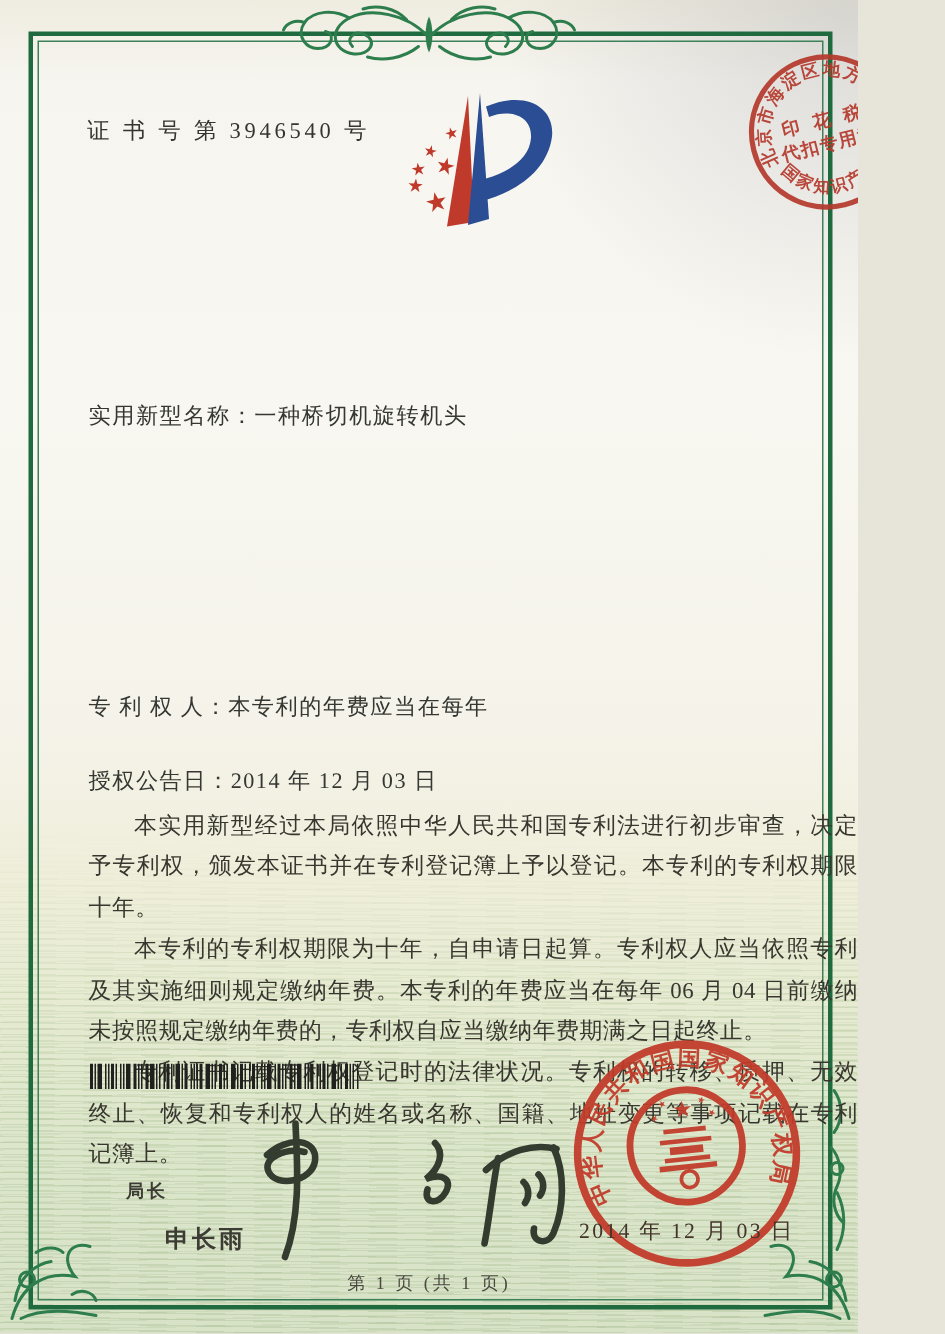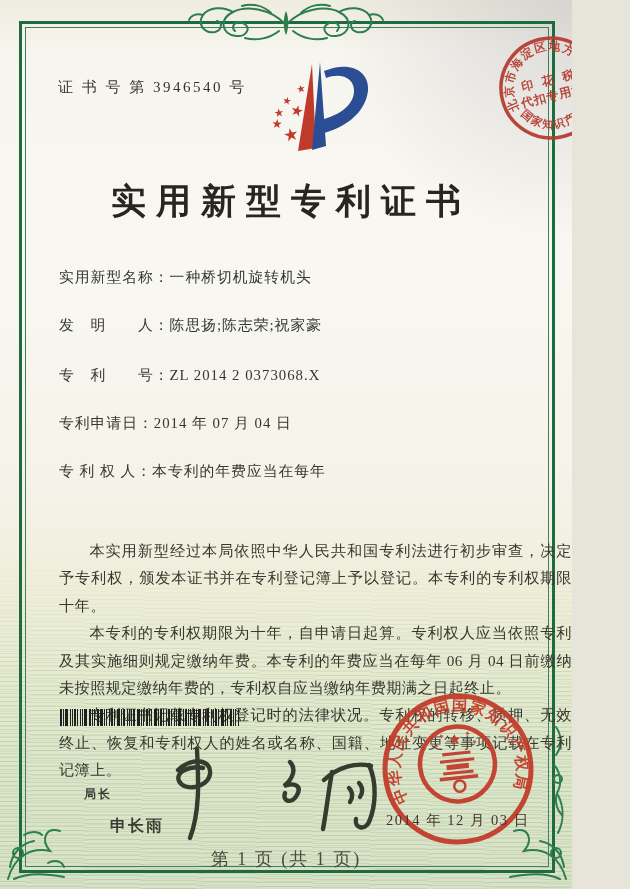--- a/index.html
+++ b/index.html
@@ -46,21 +46,21 @@
   .paras p{
     margin:0;text-indent:2em;font-size:15.2px;line-height:27.4px;
     text-align:justify;color:#38372f;letter-spacing:.4px;
   }
   .barcode{position:absolute;left:60px;top:709px;}
   .sign-title{position:absolute;left:84px;top:786px;font-family:"Liberation Sans","DejaVu Sans",sans-serif;font-weight:700;font-size:12px;color:#3c3c34;letter-spacing:2px;}
   .sign-name{position:absolute;left:84px;top:816px;font-family:"Liberation Sans","DejaVu Sans",sans-serif;font-weight:700;font-size:16px;color:#3c3c34;letter-spacing:2px;padding-left:26px;}
   .signature{position:absolute;left:148px;top:736px;z-index:6;}
   .office-seal{position:absolute;left:378px;top:689px;z-index:5;opacity:.94;}
   .seal-date{position:absolute;left:386px;top:811px;z-index:7;font-size:14.5px;color:#44352a;letter-spacing:1.5px;white-space:nowrap;}
-  .footer{position:absolute;left:0;top:847px;width:100%;text-align:center;font-size:18px;letter-spacing:2px;color:#4a4a40;z-index:4;}
+  .footer{position:absolute;left:0;top:847px;width:100%;text-align:center;font-size:12px;letter-spacing:2px;color:#4a4a40;z-index:4;}
   svg text{font-family:"Liberation Serif","DejaVu Serif",serif;}
 </style>
 </head>
 <body>
 
 <div class="page">
 
   <div class="waves"></div>
 
   <div class="border-frame"></div>
@@ -132,36 +132,29 @@
         <textPath href="#taxTop" startOffset="50%" text-anchor="middle">北京市海淀区地方税务局</textPath>
       </text>
       <text font-size="11" fill="#b5392c" style="letter-spacing:1.5px" font-weight="bold">
         <textPath href="#taxBot" startOffset="50%" text-anchor="middle">国家知识产权局</textPath>
       </text>
       <text x="57" y="56" text-anchor="middle" font-size="12" fill="#b5392c" font-weight="bold" style="letter-spacing:3px">印 花 税</text>
       <text x="57" y="72" text-anchor="middle" font-size="12" fill="#b5392c" font-weight="bold" style="letter-spacing:1px">代扣专用章</text>
     </g>
   </svg>
 
-  <div class="title">实用新型专利证书</div>
 
   <div class="field-row r1">
     <span class="lbl">实用新型名称：</span><span>一种桥切机旋转机头</span>
   </div>
-  <div class="field-row r2">
-    <span class="lbl">发　明　　人：</span><span>陈思扬;陈志荣;祝家豪</span>
-  </div>
-  <div class="field-row r3">
-    <span class="lbl">专　利　　号：</span><span>ZL 2014 2 0373068.X</span>
-  </div>
-  <div class="field-row r4">
-    <span class="lbl">专利申请日：</span><span>2014 年 07 月 04 日</span>
-  </div>
   <div class="field-row r5">
     <span class="lbl">专 利 权 人：</span><span>本专利的年费应当在每年</span>
+  </div>
+  <div class="field-row r6">
+    <span class="lbl">授权公告日：</span><span>2014 年 12 月 03 日</span>
   </div>
 
   <div class="paras">
     <p>本实用新型经过本局依照中华人民共和国专利法进行初步审查，决定授予专利权，颁发本证书并在专利登记簿上予以登记。本专利的专利权期限为十年。</p>
     <p>本专利的专利权期限为十年，自申请日起算。专利权人应当依照专利法及其实施细则规定缴纳年费。本专利的年费应当在每年 06 月 04 日前缴纳。未按照规定缴纳年费的，专利权自应当缴纳年费期满之日起终止。</p>
     <p>专利证书记载专利权登记时的法律状况。专利权的转移、质押、无效、终止、恢复和专利权人的姓名或名称、国籍、地址变更等事项记载在专利登记簿上。</p>
   </div>
 
   <svg class="barcode" width="184" height="18" viewBox="0 0 184 18">
     <g id="barcode-bars">

